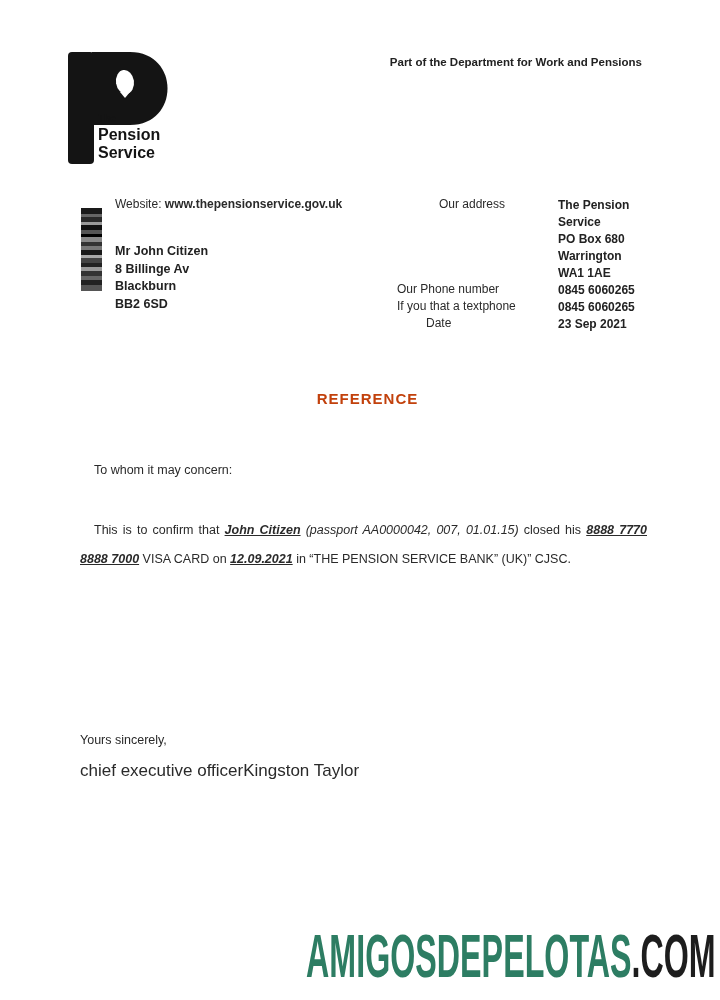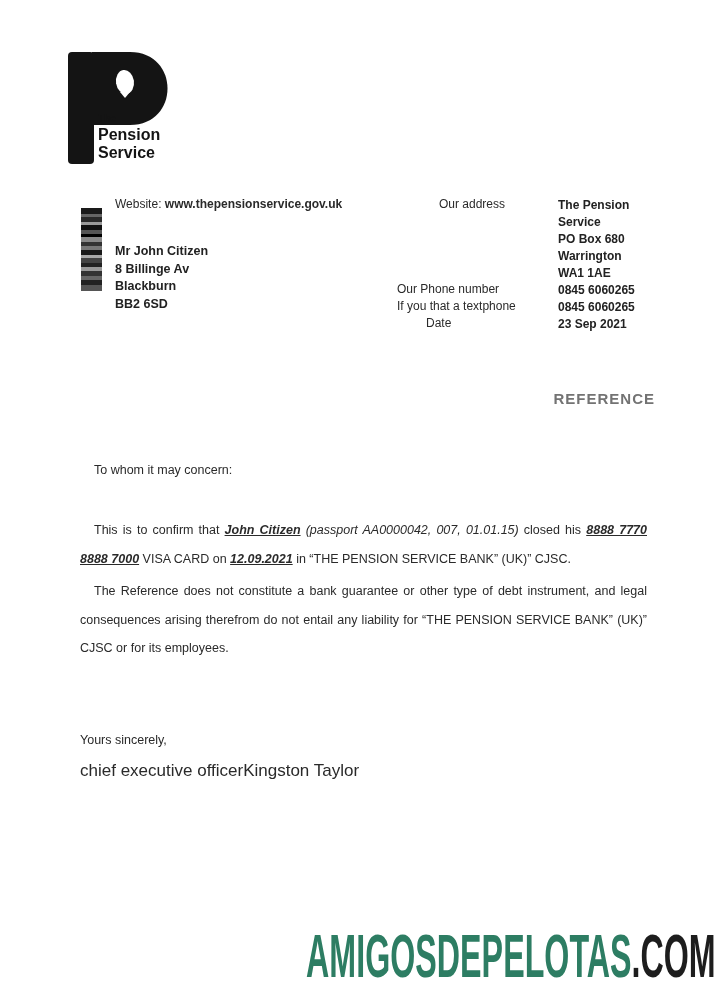--- a/index.html
+++ b/index.html
@@ -26,21 +26,21 @@
   .mid-label{position:absolute;left:397px;font-size:12px;color:#2a2a2a;}
   .lbl-address{top:197px;margin-left:42px;}
   .lbl-phone{top:282px;}
   .lbl-textphone{top:299px;}
   .lbl-date{top:316px;margin-left:29px;}
 
   
   .values{position:absolute;left:558px;top:197px;width:120px;font-size:12px;font-weight:bold;line-height:17px;color:#222;}
 
   
-  .ref-title{position:absolute;left:80px;top:390px;width:575px;text-align:right;font-size:15px;font-weight:bold;letter-spacing:1px;color:#737373;}
+  .ref-title{position:absolute;left:80px;top:390px;width:575px;text-align:center;font-size:15px;font-weight:bold;letter-spacing:1px;color:#c2410c;}
 
   
   .salutation{position:absolute;left:80px;top:463px;font-size:12.5px;text-indent:14px;color:#2a2a2a;}
 
   
   .body-text{position:absolute;left:80px;top:516px;width:567px;font-size:12.5px;line-height:28.5px;text-align:justify;color:#2a2a2a;}
   .body-text p{margin:0;text-indent:14px;}
   .body-text p + p{margin-top:4px;}
   .seg-plain{}
   .seg-biu{font-weight:bold;font-style:italic;text-decoration:underline;}
@@ -67,20 +67,21 @@
       <rect x="0" y="0" width="26" height="112" rx="4" fill="#141414"></rect>
       <path d="M24 0 H62 C112 0 112 73 62 73 H24 Z" fill="#141414"></path>
       <ellipse cx="57" cy="30" rx="9" ry="12" fill="#ffffff" transform="rotate(-8 57 30)"></ellipse>
       <path d="M52 40 l5 6 l5 -6 z" fill="#ffffff"></path>
       <text x="30" y="70" font-size="10" font-weight="bold" fill="#141414">The</text>
       <text x="30" y="88" font-size="16" font-weight="bold" fill="#141414">Pension</text>
       <text x="30" y="106" font-size="16" font-weight="bold" fill="#141414">Service</text>
     </svg>
   </div>
 
+  <div class="dept-line">Part of the Department for Work and Pensions</div>
 
   <div class="barcode">
     <svg width="21" height="83" viewBox="0 0 21 83">
       <rect x="0" y="0" width="21" height="6" fill="#1a1a1a"></rect>
       <rect x="0" y="6" width="21" height="3" fill="#666"></rect>
       <rect x="0" y="9" width="21" height="5" fill="#2a2a2a"></rect>
       <rect x="0" y="14" width="21" height="3" fill="#999"></rect>
       <rect x="0" y="17" width="21" height="5" fill="#111"></rect>
       <rect x="0" y="22" width="21" height="4" fill="#555"></rect>
       <rect x="0" y="26" width="21" height="3" fill="#000"></rect>
@@ -126,21 +127,20 @@
     <div>0845 6060265</div>
     <div>23 Sep 2021</div>
   </div>
 
   <div class="ref-title">REFERENCE</div>
 
   <div class="salutation">To whom it may concern:</div>
 
   <div class="body-text">
     <p><span class="seg-plain">This is to confirm that </span><span class="seg-biu">John Citizen</span><span class="seg-plain"> </span><span class="seg-i">(passport AA0000042, 007, 01.01.15)</span><span class="seg-plain"> closed his </span><span class="seg-biu">8888 7770 8888 7000</span><span class="seg-plain"> VISA CARD on </span><span class="seg-biu">12.09.2021</span><span class="seg-plain"> in “THE PENSION SERVICE BANK” (UK)” CJSC.</span></p>
-    <p>The Reference does not constitute a bank guarantee or other type of debt instrument, and legal consequences arising therefrom do not entail any liability for “THE PENSION SERVICE BANK” (UK)” CJSC or for its employees.</p>
   </div>
 
   <div class="valediction">Yours sincerely,</div>
   <div class="sign-row">
     <span>chief executive officer</span>
     <span>Kingston Taylor</span>
   </div>
 
   <div class="watermark">
     <span class="wm-primary">AMIGOSDEPELOTAS</span><span class="wm-suffix">.COM</span>

